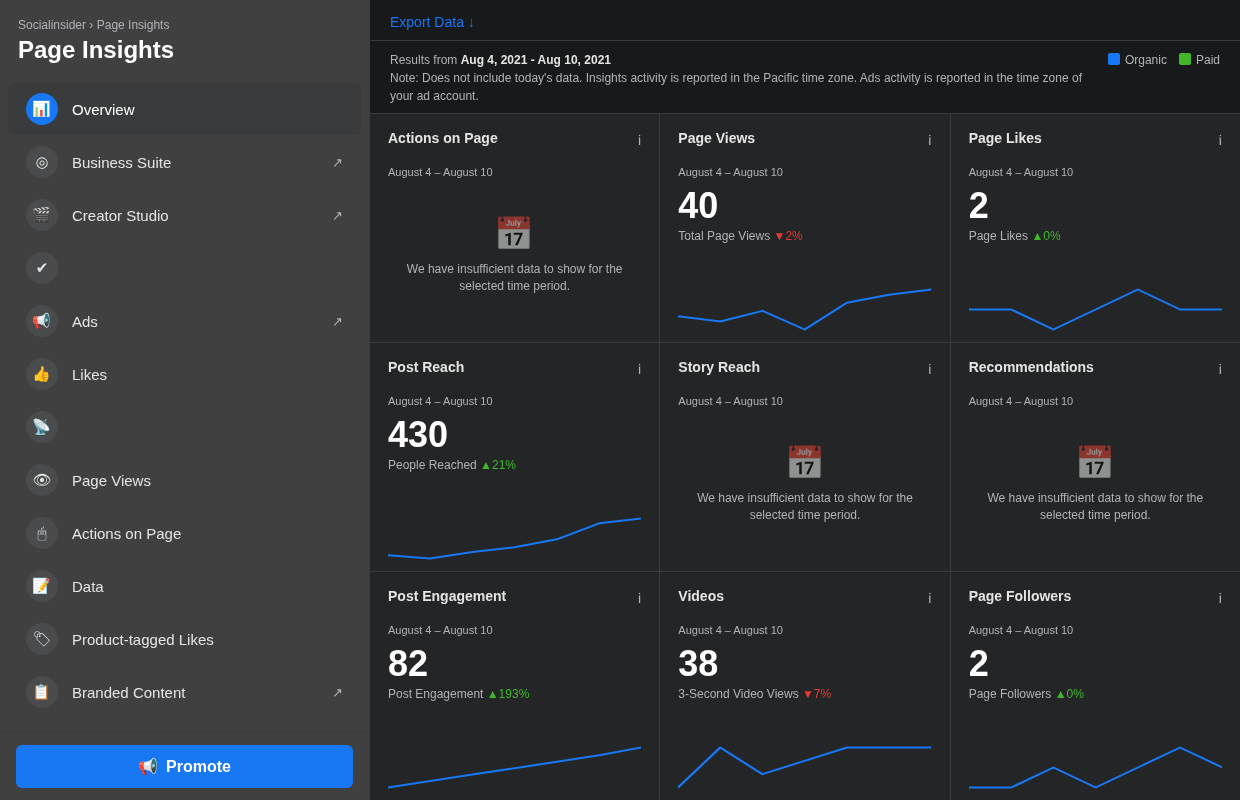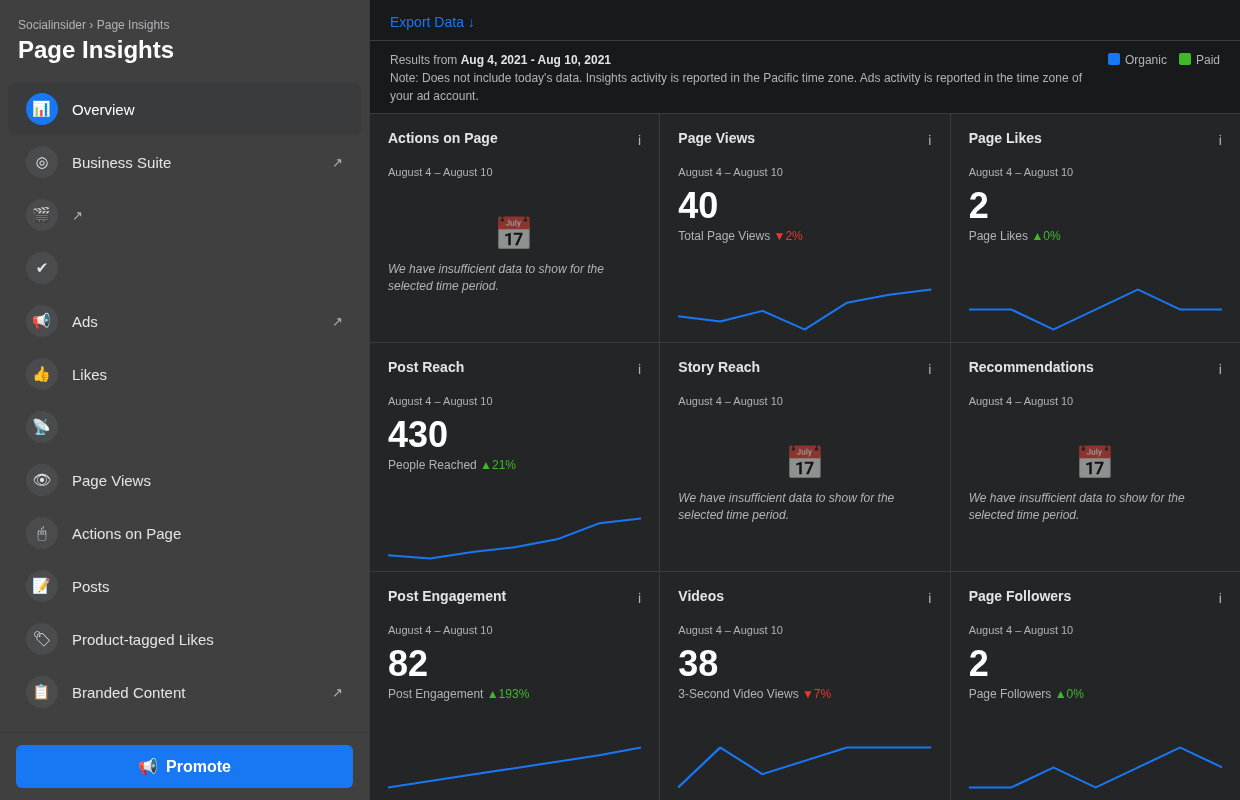--- a/index.html
+++ b/index.html
@@ -218,23 +218,22 @@
       gap: 8px;
       min-height: 80px;
     }
     .calendar-icon {
       font-size: 32px;
       opacity: 0.5;
     }
     .insufficient-text {
       font-size: 12px;
       color: #b0b3b8;
-      text-align: left;
+      text-align: center;
       line-height: 1.4;
-      font-style: italic;
     }
 
     
     .chart-svg {
       width: 100%;
       height: 50px;
     }
   </style>
 </head>
 <body>
@@ -250,20 +249,21 @@
     <span class="nav-label">Overview</span>
 
   </div>
       <div class="nav-item">
     <div class="nav-icon">◎</div>
     <span class="nav-label">Business Suite</span>
     <span class="nav-external">↗</span>
   </div>
       <div class="nav-item">
     <div class="nav-icon">🎬</div>
+    <span class="nav-label">Creator Studio</span>
     <span class="nav-external">↗</span>
   </div>
       <div class="nav-item">
     <div class="nav-icon">✔</div>
 
   </div>
       <div class="nav-item">
     <div class="nav-icon">📢</div>
     <span class="nav-label">Ads</span>
     <span class="nav-external">↗</span>
@@ -282,21 +282,21 @@
     <span class="nav-label">Page Views</span>
 
   </div>
       <div class="nav-item">
     <div class="nav-icon">🖱</div>
     <span class="nav-label">Actions on Page</span>
 
   </div>
       <div class="nav-item">
     <div class="nav-icon">📝</div>
-    <span class="nav-label">Posts</span>
+    <span class="nav-label">Data</span>
 
   </div>
       <div class="nav-item">
     <div class="nav-icon">🏷</div>
     <span class="nav-label">Product-tagged Likes</span>
 
   </div>
       <div class="nav-item">
     <div class="nav-icon">📋</div>
     <span class="nav-label">Branded Content</span>

